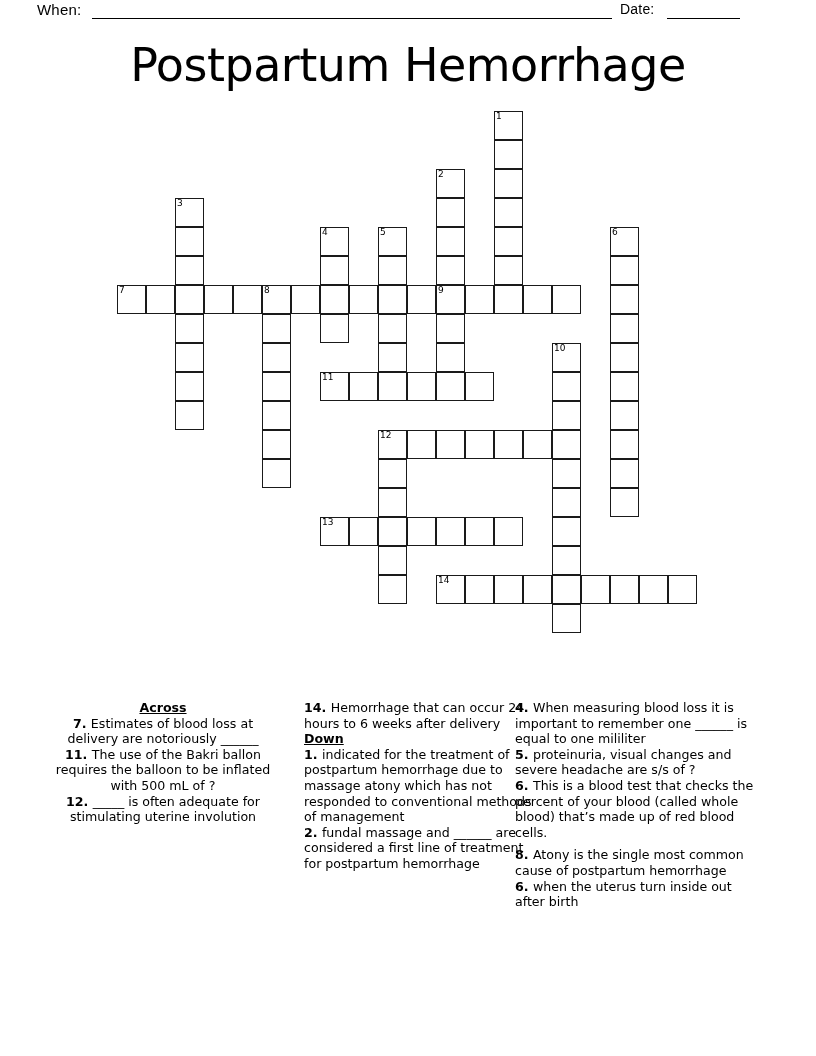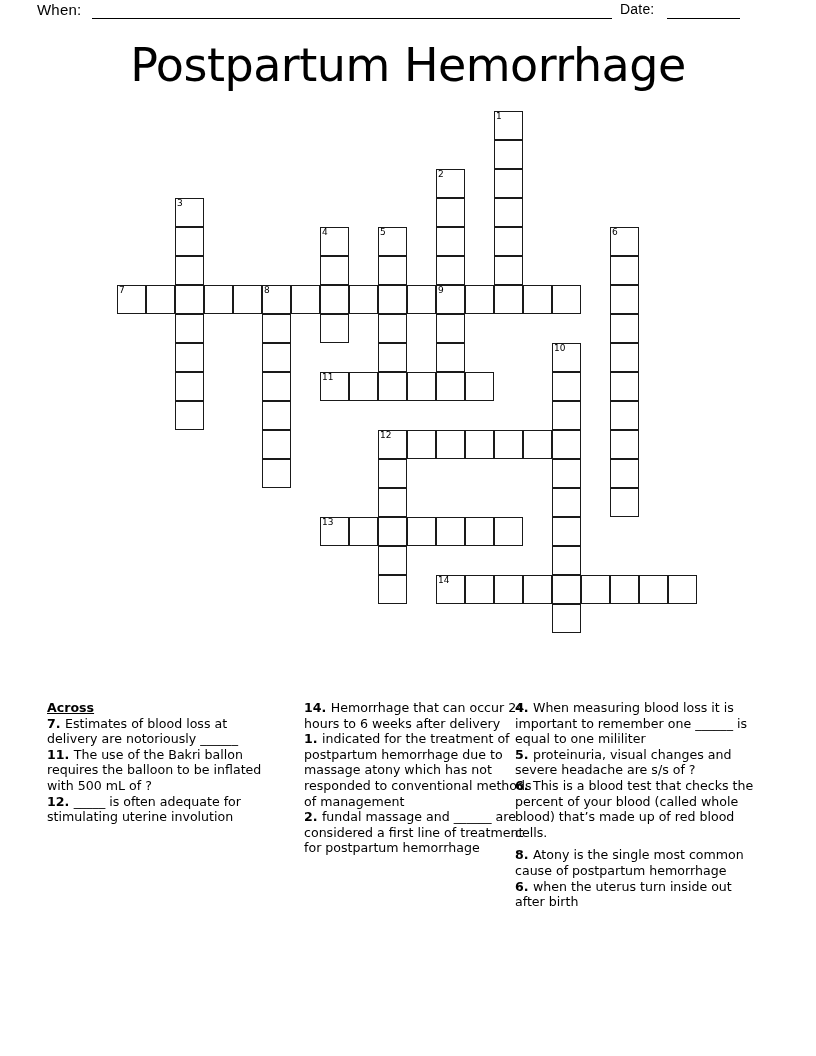--- a/index.html
+++ b/index.html
@@ -68,21 +68,21 @@
   }
 
   
   .clues{
     position:absolute;
     top:700px;
     font-size:12.6px;
     line-height:15.6px;
     font-family:"DejaVu Sans", sans-serif;
   }
-  #clues-col-1{left:47px;width:232px;}
+  #clues-col-1{left:47px;width:232px;text-align:center;}
   #clues-col-2{left:304px;width:232px;}
   #clues-col-3{left:515px;width:240px;}
 
   .section-head{
     font-weight:bold;
     text-decoration:underline;
     font-size:12.6px;
     margin:0 0 0 0;
     display:block;
   }
@@ -237,20 +237,21 @@
   </div>
 
 <div class="clues" id="clues-col-1">
     <span class="section-head">Across</span>
     <span class="clue"><span class="cnum">7. </span><span>Estimates of blood loss at delivery are notoriously ______</span></span>
     <span class="clue"><span class="cnum">11. </span><span>The use of the Bakri ballon requires the balloon to be inflated with 500 mL of ?</span></span>
     <span class="clue"><span class="cnum">12. </span><span>_____ is often adequate for stimulating uterine involution</span></span>
   </div>
 <div class="clues" id="clues-col-2">
     <span class="clue"><span class="cnum">14. </span><span>Hemorrhage that can occur 24 hours to 6 weeks after delivery</span></span>
+    <span class="section-head">Down</span>
     <span class="clue"><span class="cnum">1. </span><span>indicated for the treatment of postpartum hemorrhage due to massage atony which has not responded to conventional methods of management</span></span>
     <span class="clue"><span class="cnum">2. </span><span>fundal massage and ______ are considered a first line of treatment for postpartum hemorrhage</span></span>
   </div>
 <div class="clues" id="clues-col-3">
     <span class="clue"><span class="cnum">4. </span><span>When measuring blood loss it is important to remember one ______ is equal to one mililiter</span></span>
     <span class="clue"><span class="cnum">5. </span><span>proteinuria, visual changes and severe headache are s/s of ?</span></span>
     <span class="clue"><span class="cnum">6. </span><span>This is a blood test that checks the percent of your blood (called whole blood) that’s made up of red blood cells.</span></span>
     <span class="clue-gap"></span>
     <span class="clue"><span class="cnum">8. </span><span>Atony is the single most common cause of postpartum hemorrhage</span></span>
     <span class="clue"><span class="cnum">6. </span><span>when the uterus turn inside out after birth</span></span>

